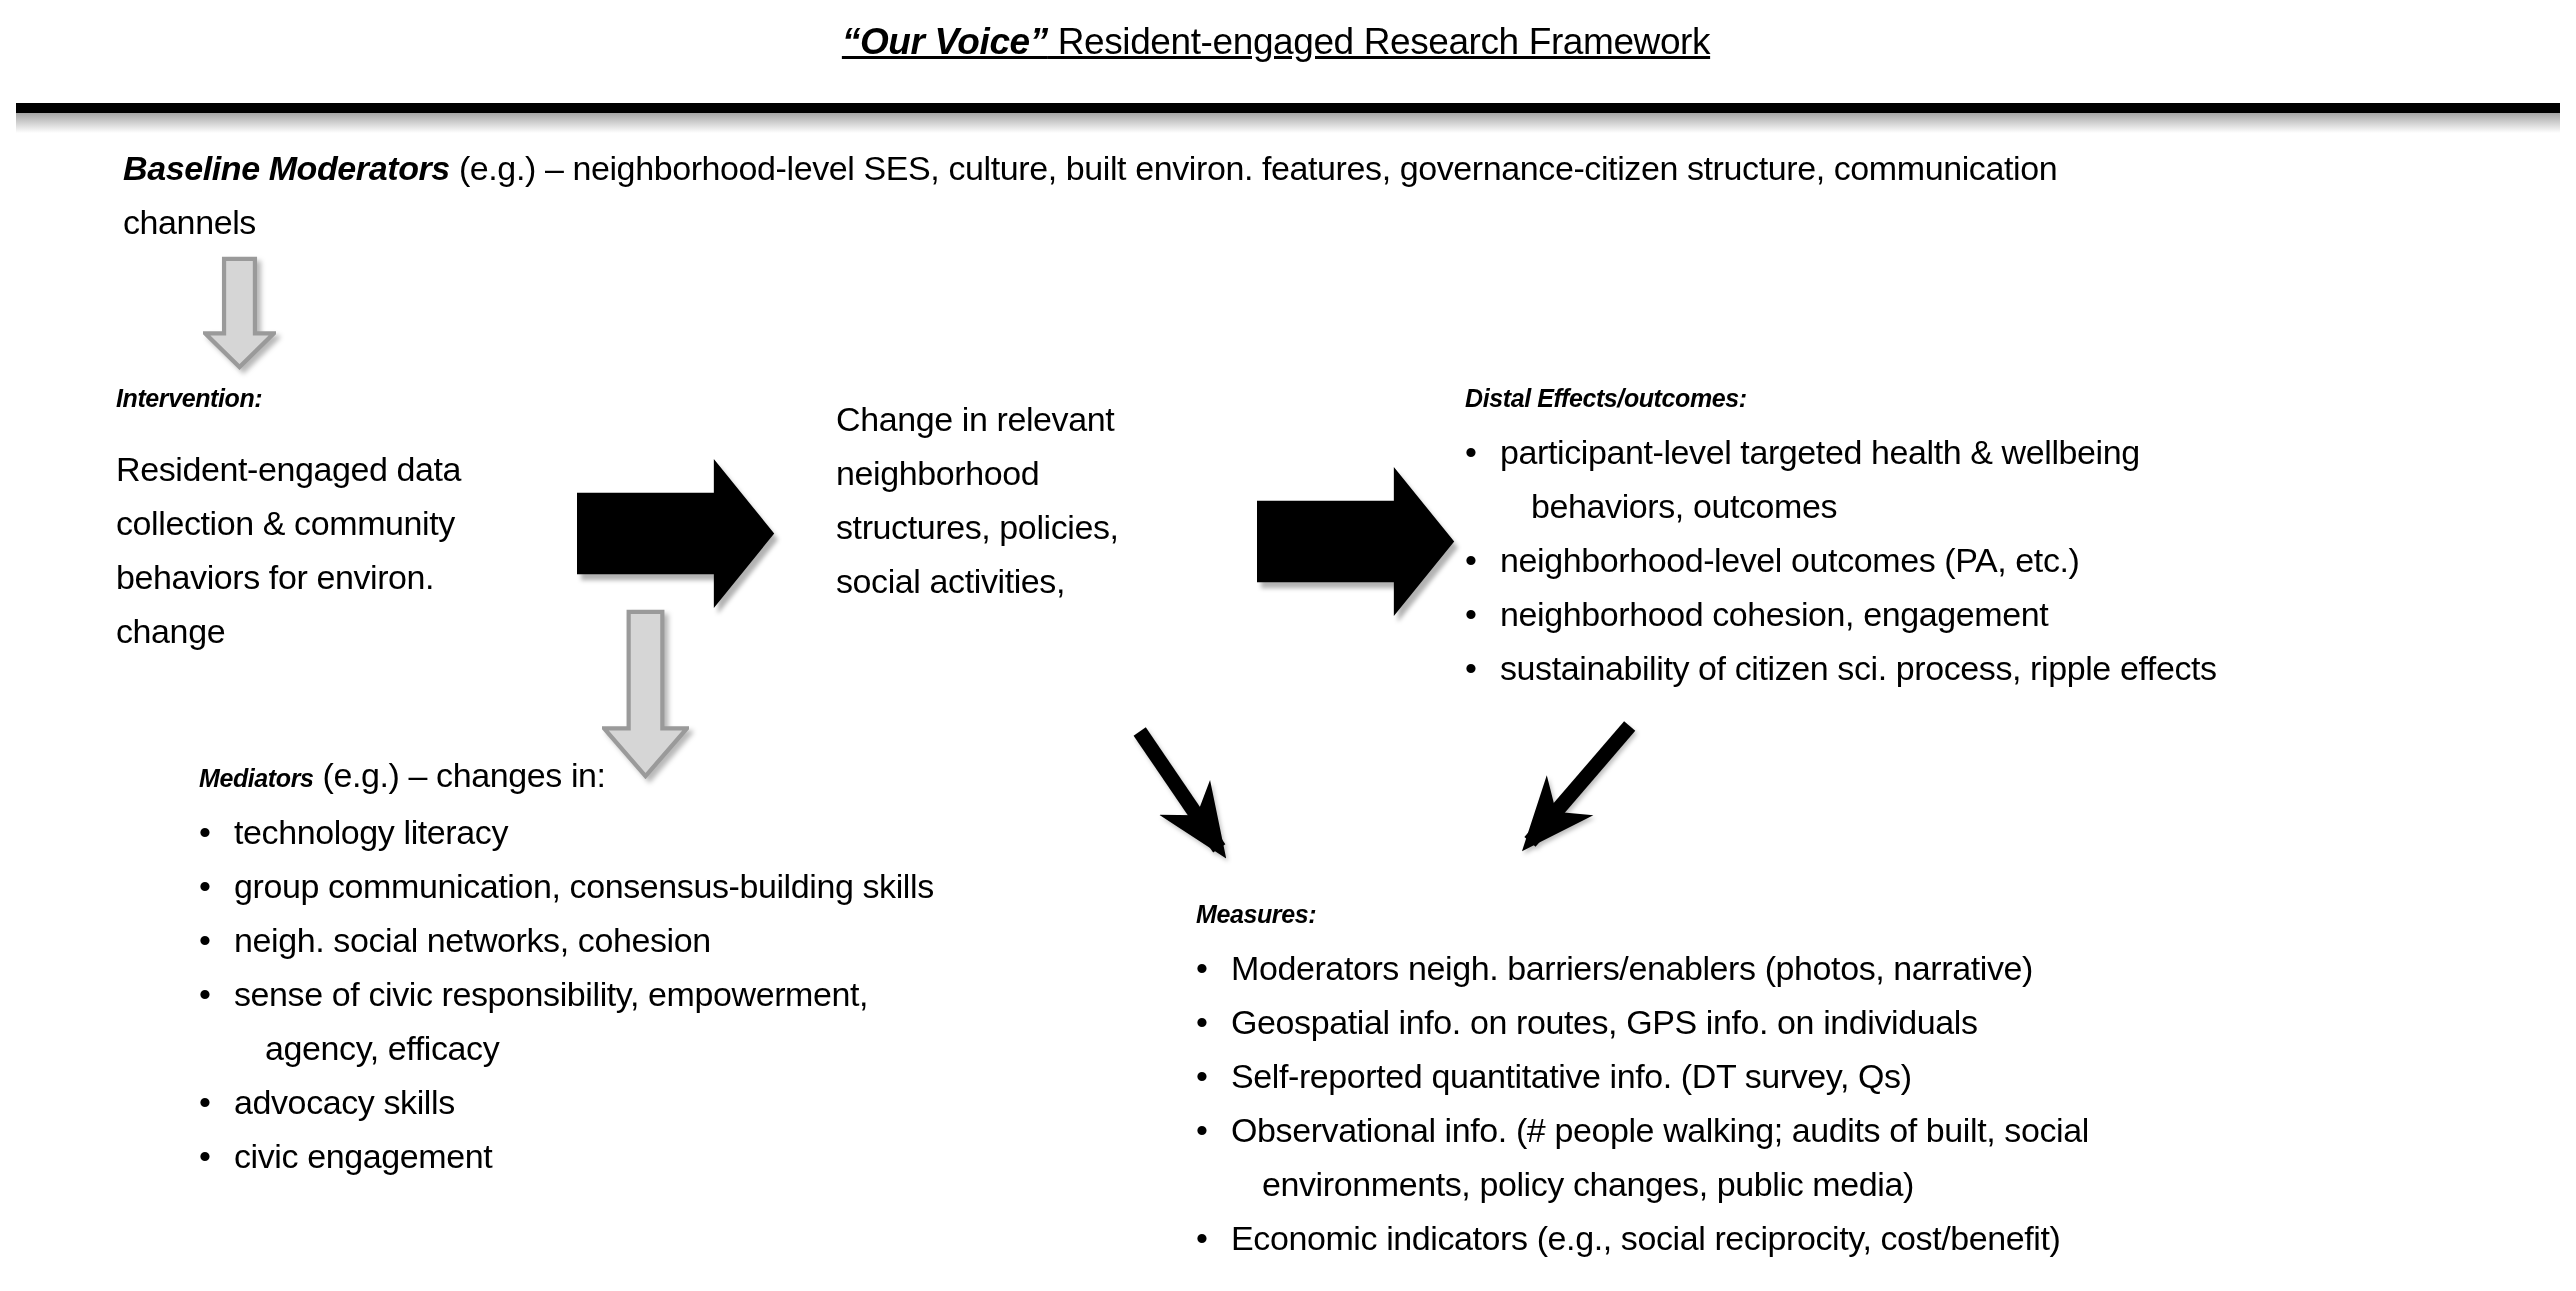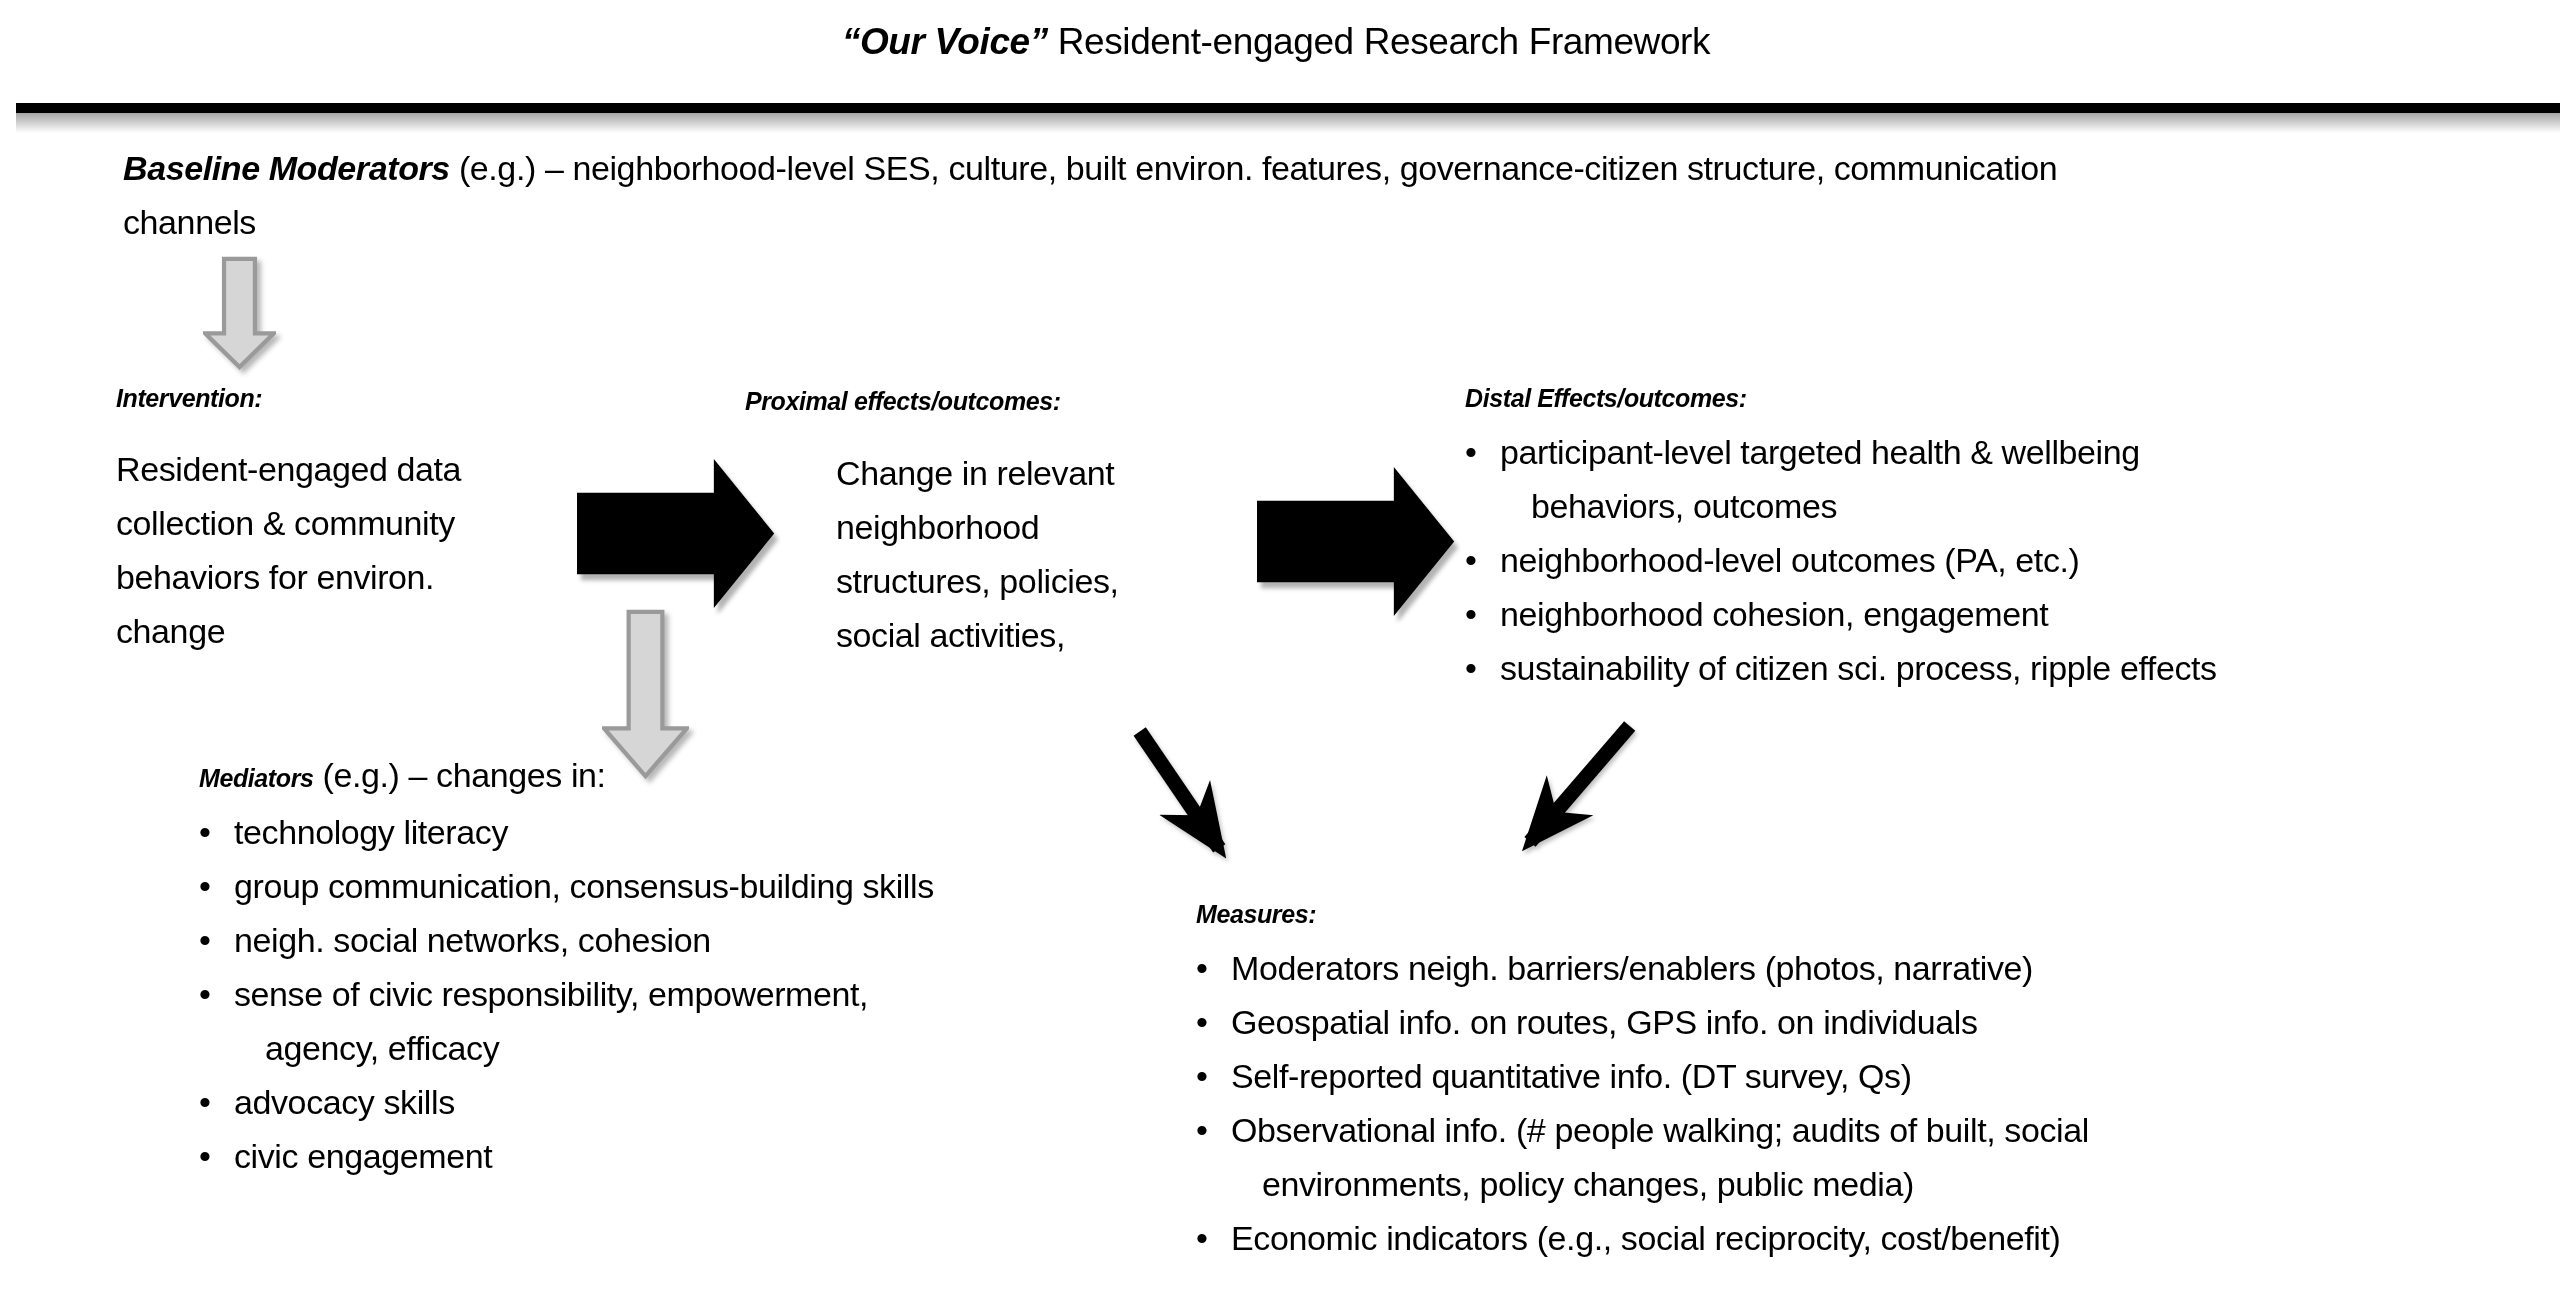--- a/index.html
+++ b/index.html
@@ -17,20 +17,21 @@
     letter-spacing: -0.4px;
   }
   .abs { position: absolute; }
 
   
   .title {
     top: 21px; left: 0; width: 2552px;
     text-align: center;
     font-size: 37px;
     white-space: nowrap;
+    text-decoration: underline;
   }
   .title .quoted { font-weight: 700; font-style: italic; }
 
   
   .rule { left: 16px; top: 103px; width: 2544px; height: 9.8px; background: #000; }
   .rule-shadow {
     left: 16px; top: 113px; width: 2544px; height: 19.7px;
     background: linear-gradient(to bottom, rgba(90,90,90,0.55), rgba(255,255,255,0));
   }
 
@@ -101,21 +102,20 @@
     <span class="line">behaviors for environ.</span>
     <span class="line">change</span>
   </div>
 </div>
 
 <svg class="abs black-arrow" style="left:577px; top:456px;" width="200" height="155" viewBox="0 0 285 220">
   <polygon points="0,52 195,52 195,4 281,110 195,216 195,168 0,168" fill="#000000"></polygon>
 </svg>
 
 <div class="abs proximal">
-  <div class="heading">Proximal effects/outcomes:</div>
   <div class="blk-body body-text">
     <span class="line">Change in relevant</span>
     <span class="line">neighborhood</span>
     <span class="line">structures, policies,</span>
     <span class="line">social activities,</span>
   </div>
 </div>
 
 <svg class="abs black-arrow" style="left:1257px; top:464px;" width="200" height="155" viewBox="0 0 285 220">
   <polygon points="0,52 195,52 195,4 281,110 195,216 195,168 0,168" fill="#000000"></polygon>

